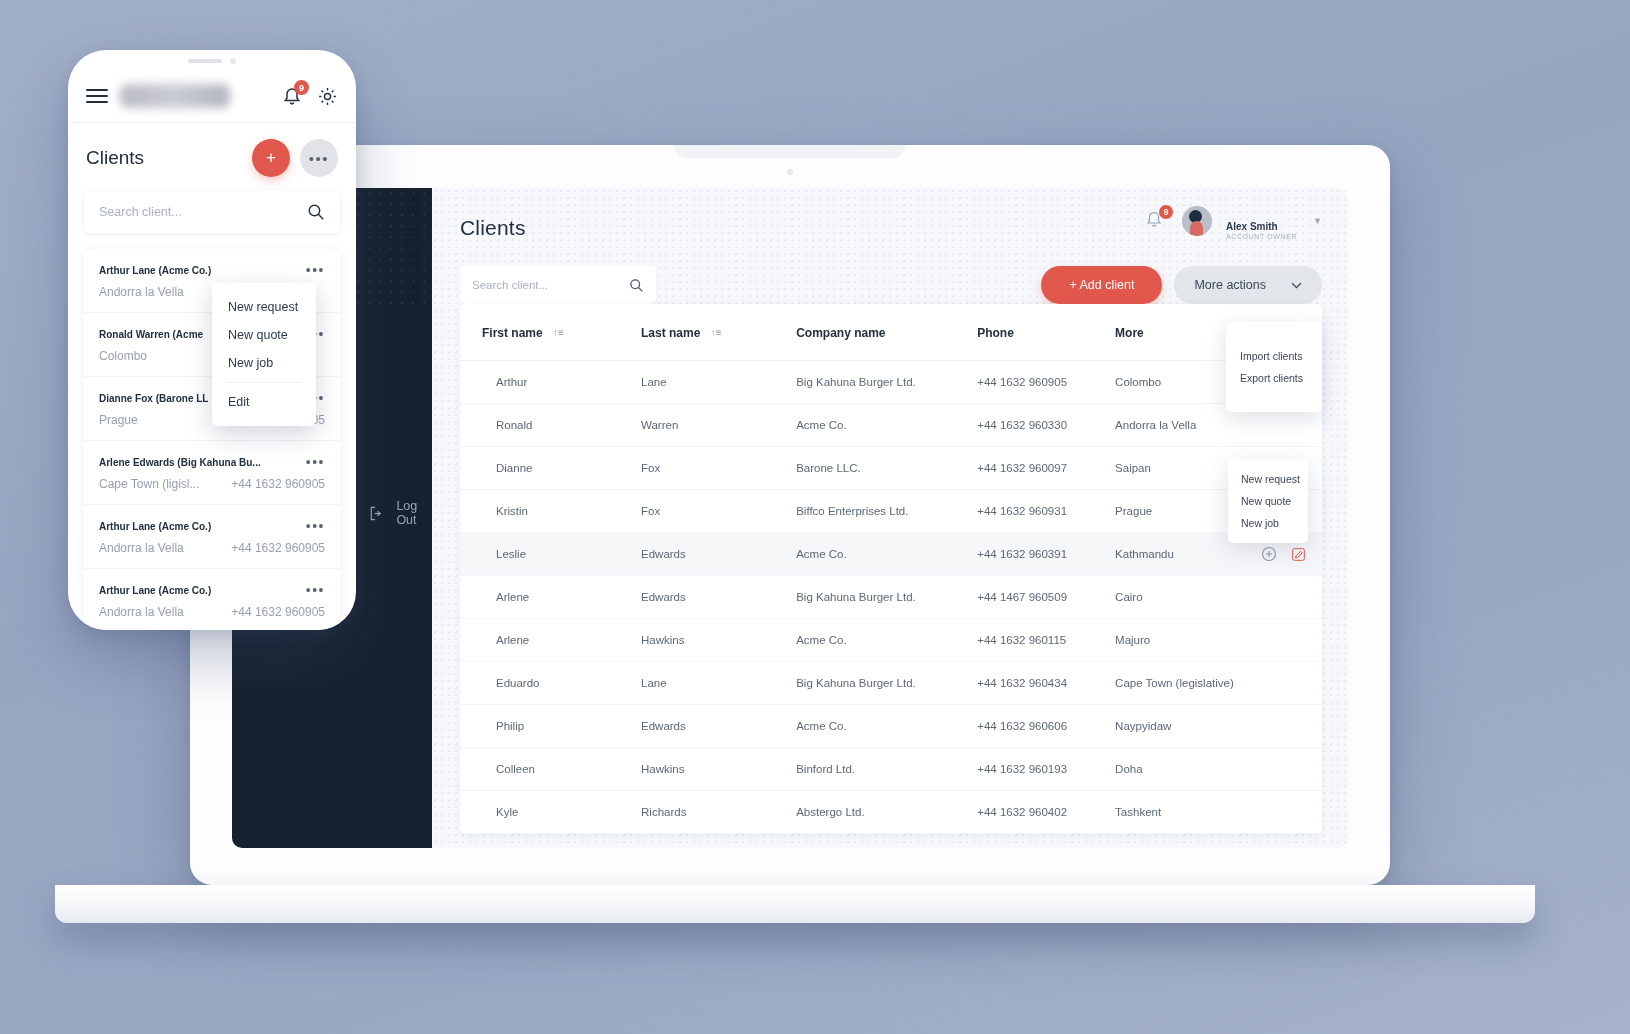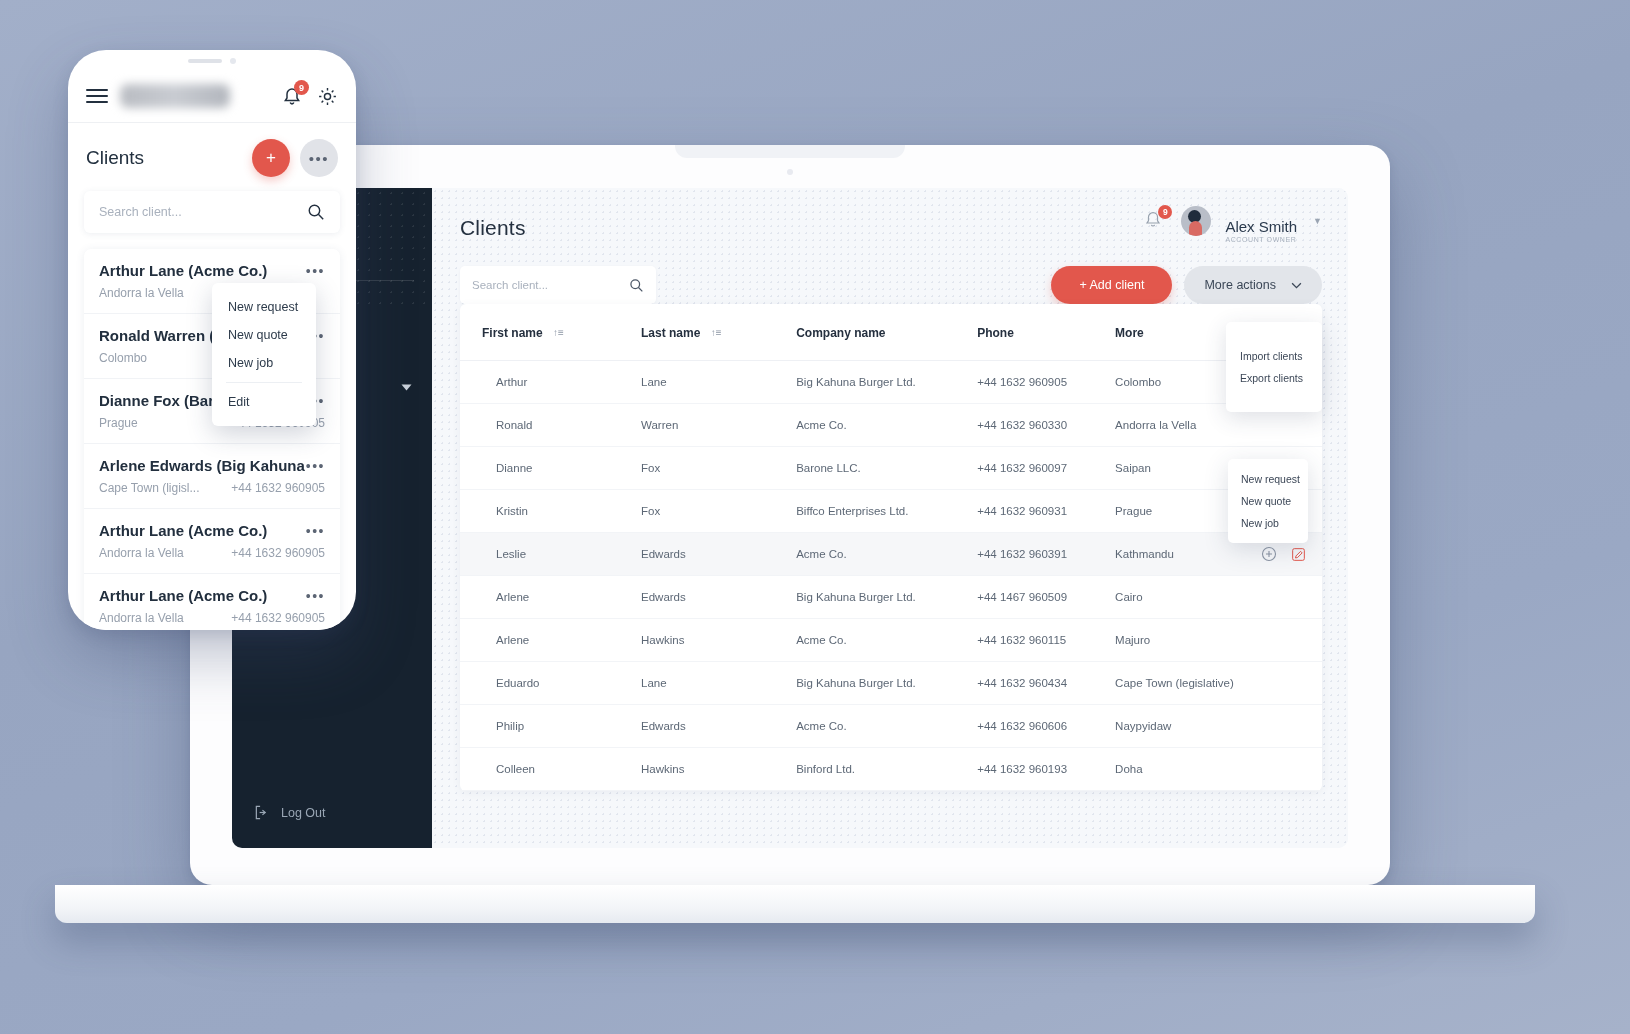--- a/index.html
+++ b/index.html
@@ -50,21 +50,21 @@
     width: 230px; height: 13px; margin-left: -115px;
     background: #f0f2f6;
     border-radius: 0 0 12px 12px;
   }
 
   
   #sidebar {
     width: 200px; flex: 0 0 200px;
     background: #16222f;
     position: relative;
-    display: flex; flex-direction: column;
+    display: flex; flex-direction: row;
   }
   #sidebar-dots {
     position: absolute; left: 0; top: 0; right: 0; height: 120px;
     background-image: radial-gradient(rgba(255,255,255,.18) 1px, transparent 1px);
     background-size: 11px 11px;
     opacity: .5;
   }
   #sidebar-logo {
     height: 92px; position: relative; z-index: 2;
   }
@@ -109,21 +109,21 @@
     padding: 0 3px; font-weight: bold;
   }
   #avatar {
     width: 30px; height: 30px; border-radius: 50%;
     background: #b9bec8; position: relative; overflow: hidden;
     flex: 0 0 30px;
   }
   #avatar .head { position: absolute; left: 7px; top: 4px; width: 13px; height: 13px; border-radius: 50%; background: #1f2c3c; }
   #avatar .body { position: absolute; left: 8px; top: 15px; width: 13px; height: 16px; border-radius: 7px 7px 0 0; background: #d96a63; }
   #user-block { line-height: 1.15; }
-  #user-name { font-size: 15px; color: #2b3a4d; font-weight: 400; margin-top: 20px; }
+  #user-name { font-size: 10px; color: #2b3a4d; font-weight: 700; margin-top: 20px; }
   #user-role { font-size: 7px; color: #a7b0bd; letter-spacing: .6px; text-transform: uppercase; }
   #user-caret { color: #9aa4b2; font-size: 9px; margin-left: 2px; cursor: pointer; }
 
   #page-title {
     position: absolute; left: 28px; top: 28px;
     font-size: 21px; color: #24303f; font-weight: 400;
     letter-spacing: .2px;
   }
 
   #controls-row {
@@ -146,21 +146,21 @@
     background: #e2574c; color: #fff; border: 0;
     height: 38px; padding: 0 28px; border-radius: 19px;
     font-size: 12.5px; cursor: pointer;
     font-family: "Liberation Sans", sans-serif;
     box-shadow: 0 4px 10px rgba(226,87,76,.28);
   }
   #more-actions-btn {
     background: #e2e5ea; color: #3b4757; border: 0;
     height: 38px; padding: 0 20px; border-radius: 19px;
     font-size: 12.5px; cursor: pointer;
-    display: flex; align-items: center; gap: 15px;
+    display: flex; align-items: center; gap: 25px;
     font-family: "Liberation Sans", sans-serif;
   }
   #more-actions-menu {
     position: absolute; right: 0; top: 56px;
     background: #fff; border-radius: 5px;
     box-shadow: 0 6px 22px rgba(50,65,95,.16);
     padding: 23px 0; width: 96px; z-index: 40;
   }
   #more-actions-menu div {
     padding: 5px 14px; font-size: 10.5px; color: #3c4757; cursor: pointer; white-space: nowrap;
@@ -274,21 +274,21 @@
   }
   #phone-search-input::placeholder { color: #a9b1bd; }
   #phone-list {
     margin: 16px 16px 0 16px; background: #fff;
     border-radius: 7px; box-shadow: 0 1px 8px rgba(70,90,120,.10);
     position: relative;
   }
   .ph-item { padding: 13px 15px; border-bottom: 1px solid #f1f3f6; }
   .ph-item:last-child { border-bottom: 0; }
   .ph-row1 { display: flex; align-items: center; }
-  .ph-name { font-size: 15px; color: #222f3e; font-weight: 600; flex: 1;
+  .ph-name { font-size: 10px; color: #222f3e; font-weight: 600; flex: 1;
              white-space: nowrap; overflow: hidden; }
   .ph-dots { color: #5c6574; font-size: 14px; letter-spacing: 1.5px; cursor: pointer; }
   .ph-row2 { display: flex; margin-top: 7px; }
   .ph-city { font-size: 12px; color: #97a0ad; flex: 1;
              white-space: nowrap; overflow: hidden; }
   .ph-phone { font-size: 12px; color: #97a0ad; }
   #phone-menu {
     position: absolute; left: 128px; top: 34px;
     background: #fff; border-radius: 6px;
     box-shadow: 0 8px 26px rgba(45,60,90,.22);
@@ -489,20 +489,27 @@
                 <td class="col-phone">+44 1632 960606</td>
                 <td class="col-city">Naypyidaw</td>
               </tr>
               <tr>
                 <td class="col-first">Colleen</td>
                 <td class="col-last">Hawkins</td>
                 <td class="col-company">Binford Ltd.</td>
                 <td class="col-phone">+44 1632 960193</td>
                 <td class="col-city">Doha</td>
               </tr>
+              <tr>
+                <td class="col-first">Kyle</td>
+                <td class="col-last">Richards</td>
+                <td class="col-company">Abstergo Ltd.</td>
+                <td class="col-phone">+44 1632 960402</td>
+                <td class="col-city">Tashkent</td>
+              </tr>
             </tbody>
         </table>
 
       </div>
 
     </div>
   </div>
 
   <div id="laptop-notch"></div>
 </div>

